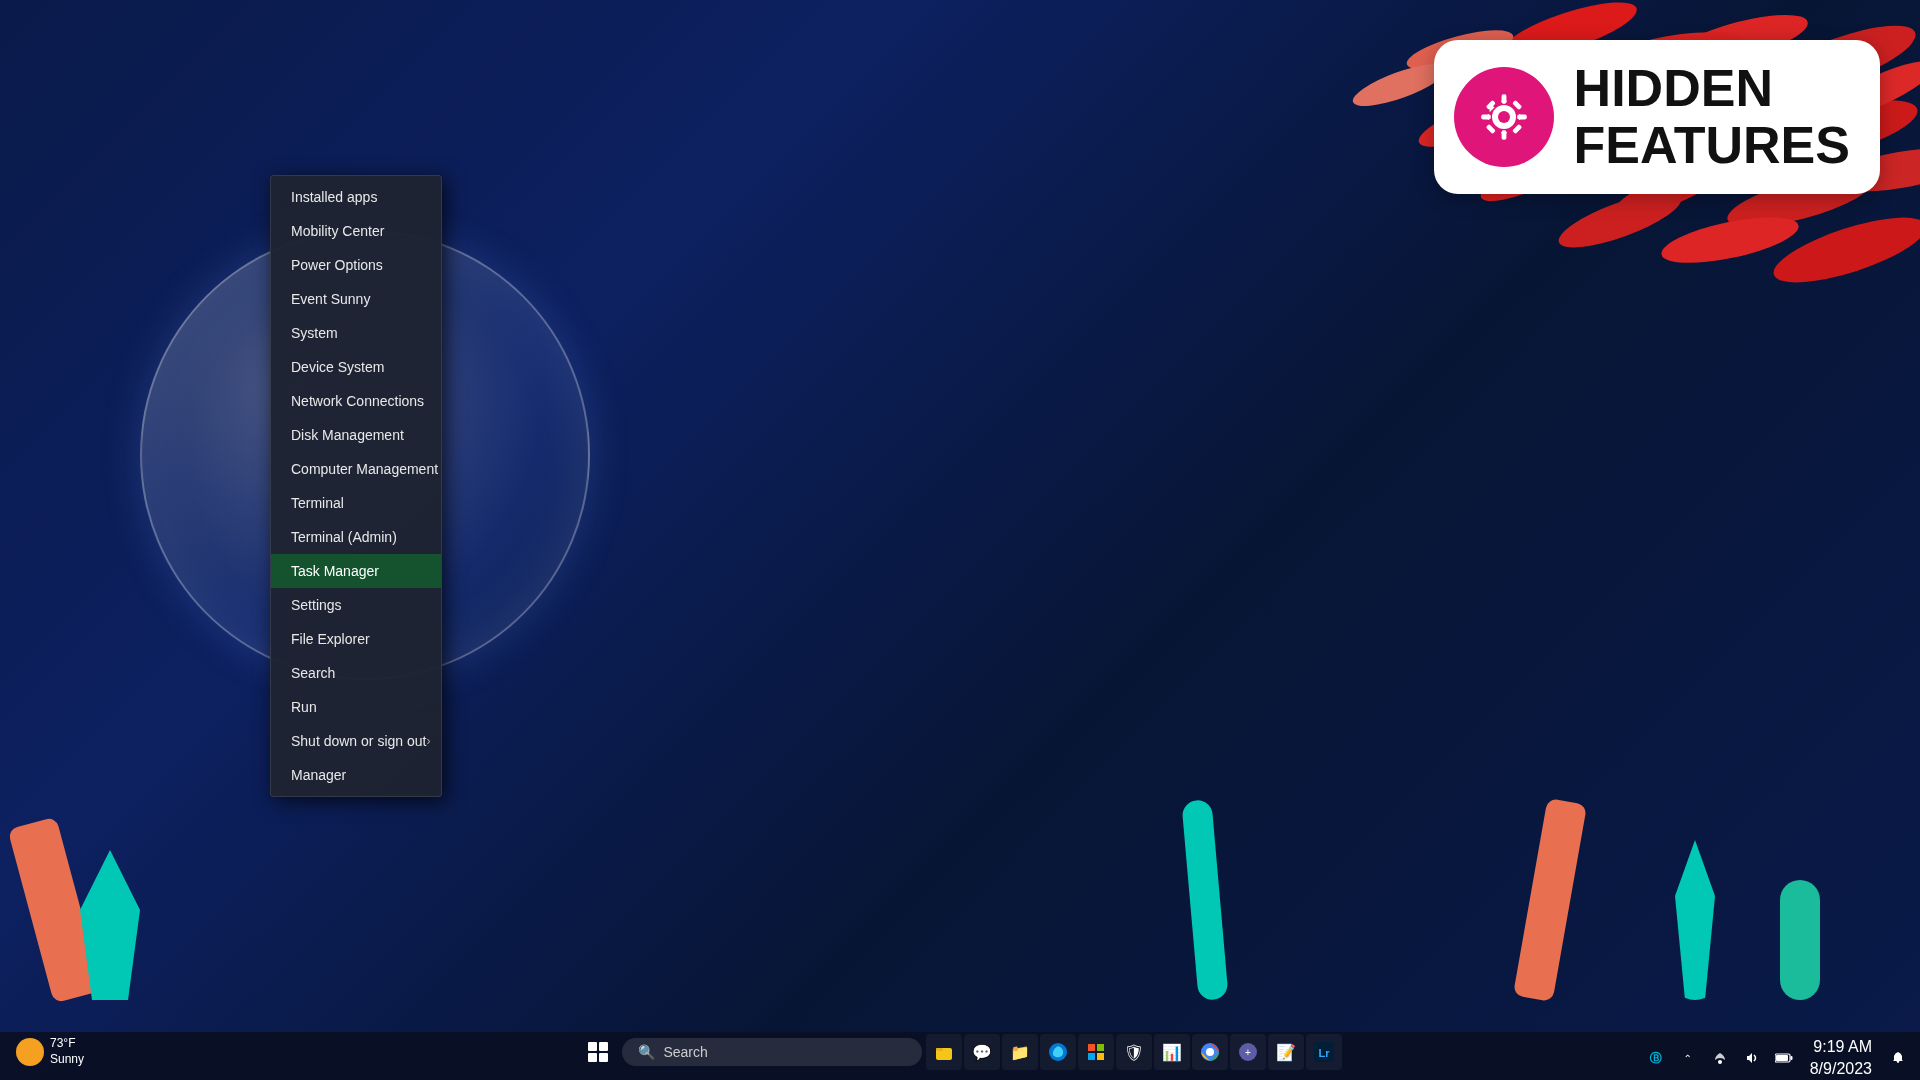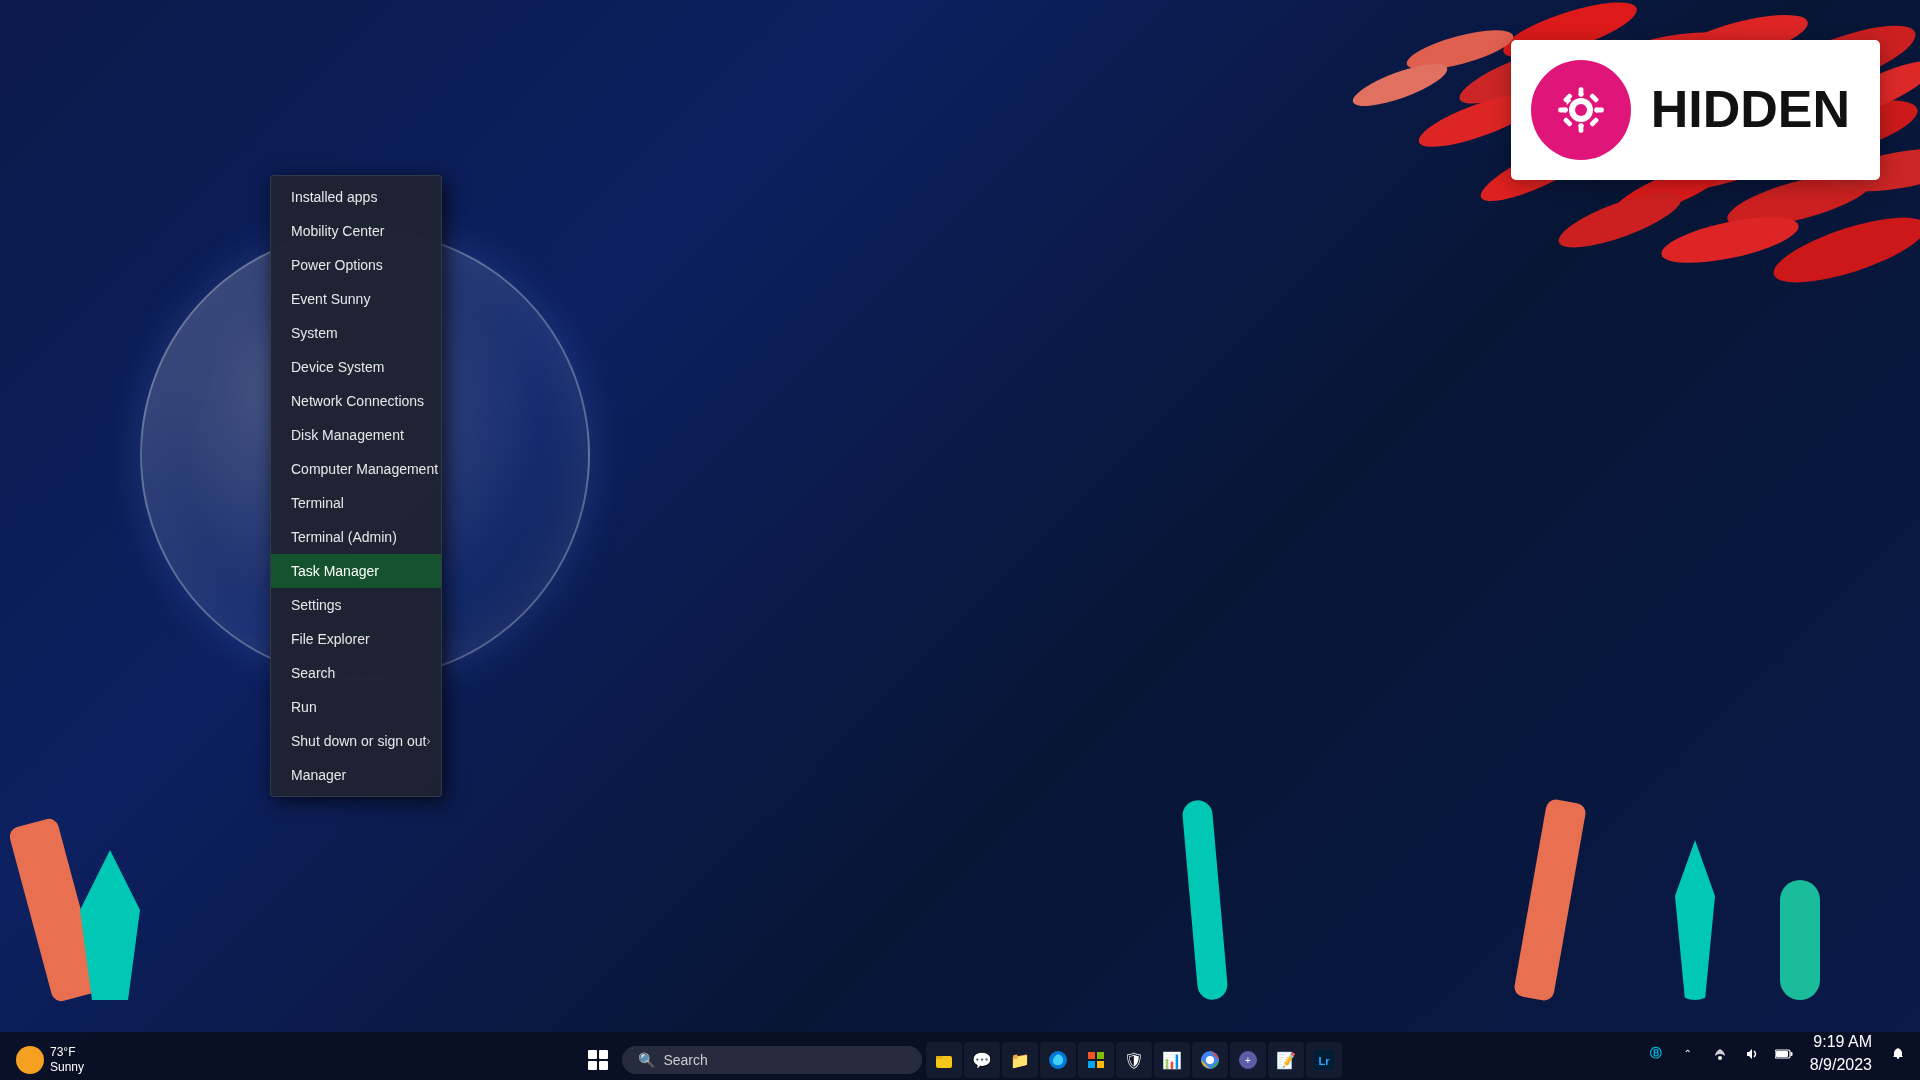--- a/index.html
+++ b/index.html
@@ -91,21 +91,21 @@
       border: 2px solid rgba(255,255,255,0.3);
       box-shadow: inset 0 0 60px rgba(255,255,255,0.1), 0 0 40px rgba(100,150,255,0.2);
     }
 
     
     .hidden-features-badge {
       position: absolute;
       top: 40px;
       right: 40px;
       background: white;
-      border-radius: 5px;
+      border-radius: 24px;
       padding: 20px 30px 20px 20px;
       display: flex;
       align-items: center;
       gap: 20px;
       box-shadow: 0 4px 20px rgba(0,0,0,0.3);
     }
     .hf-icon {
       width: 100px;
       height: 100px;
       background: #e0157a;
@@ -158,21 +158,21 @@
 
     
     .taskbar {
       position: absolute;
       bottom: 0;
       left: 0;
       width: 100%;
       height: 48px;
       background: rgba(10, 15, 35, 0.92);
       display: flex;
-      align-items: flex-end;
+      align-items: flex-start;
       justify-content: space-between;
       padding: 0 8px;
       z-index: 200;
     }
     .taskbar-left {
       display: flex;
       align-items: center;
       gap: 6px;
     }
     .weather-widget {
@@ -356,20 +356,21 @@
         <rect x="12" y="46" width="16" height="8" rx="3" fill="white"></rect>
         <rect x="72" y="46" width="16" height="8" rx="3" fill="white"></rect>
         <rect x="24" y="22" width="8" height="16" rx="3" fill="white" transform="rotate(45,28,30)"></rect>
         <rect x="68" y="22" width="8" height="16" rx="3" fill="white" transform="rotate(-45,72,30)"></rect>
         <rect x="24" y="62" width="8" height="16" rx="3" fill="white" transform="rotate(-45,28,70)"></rect>
         <rect x="68" y="62" width="8" height="16" rx="3" fill="white" transform="rotate(45,72,70)"></rect>
       </svg>
     </div>
     <div class="hf-text">
       <div>HIDDEN</div>
+      <div>FEATURES</div>
     </div>
   </div>
 
   <div class="context-menu">
     <div class="menu-item">Installed apps</div>
     <div class="menu-item">Mobility Center</div>
     <div class="menu-item">Power Options</div>
     <div class="menu-item">Event Sunny</div>
     <div class="menu-item">System</div>
     <div class="menu-item">Device System</div>

